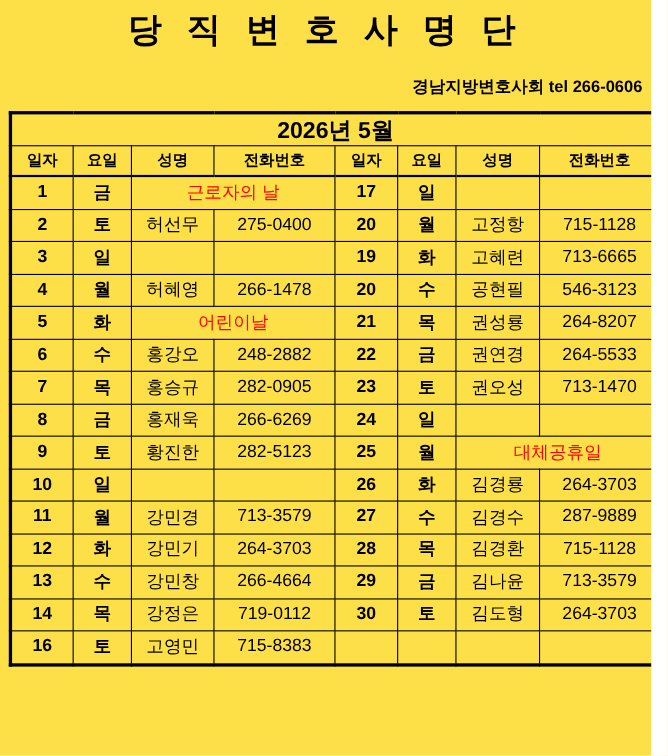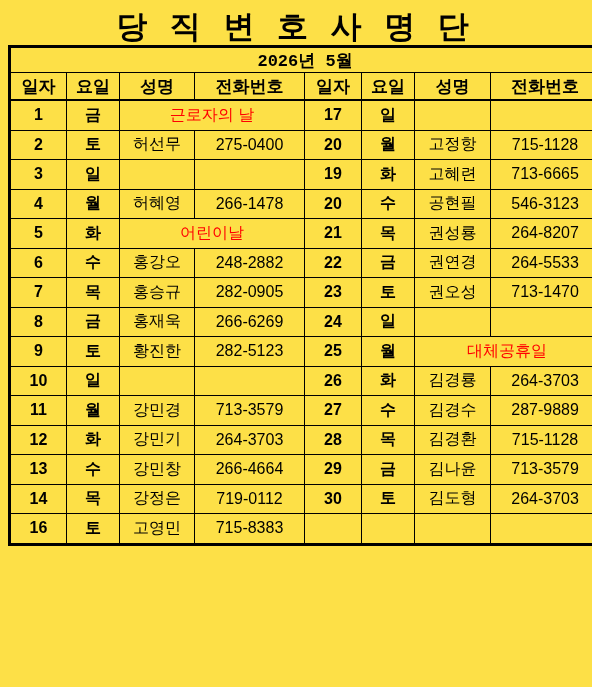--- a/index.html
+++ b/index.html
@@ -42,28 +42,27 @@
   table.roster td {
     border: 1.5px solid #000;
     text-align: center;
     vertical-align: middle;
     padding: 0;
     overflow: hidden;
     white-space: nowrap;
   }
   td.month-cell {
     height: 24px;
-    font-size: 17px;
+    font-size: 21px;
     font-weight: bold;
     border-bottom: 3px solid #000;
-    font-family: Liberation Mono, monospace;
   }
   tr.head-row td {
     height: 26px;
-    font-size: 17px;
+    font-size: 14px;
     font-weight: bold;
     border-bottom: 2px solid #000;
   }
   tr.data-row td {
     height: 28.5px;
     font-size: 16px;
   }
   td.cell-date, td.cell-day {
     font-weight: bold;
   }
@@ -73,20 +72,21 @@
   }
   td.cell-holiday {
     font-weight: normal;
   }
 </style>
 </head>
 <body>
 
 <div class="page">
   <h1 class="title">당 직 변 호 사 명 단</h1>
+  <div class="subtitle">경남지방변호사회  tel 266-0606</div>
   <table class="roster">
     <colgroup>
       <col style="width:57px">
         <col style="width:53px">
         <col style="width:75px">
         <col style="width:110px">
       <col style="width:57px">
         <col style="width:53px">
         <col style="width:76px">
         <col style="width:110px">

